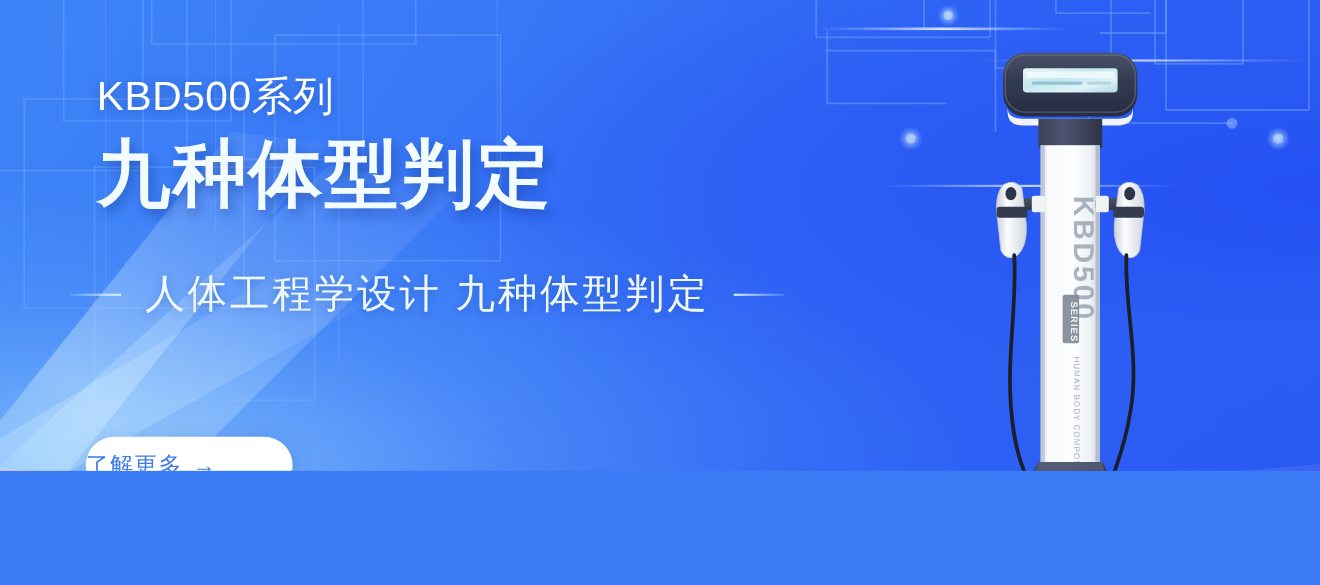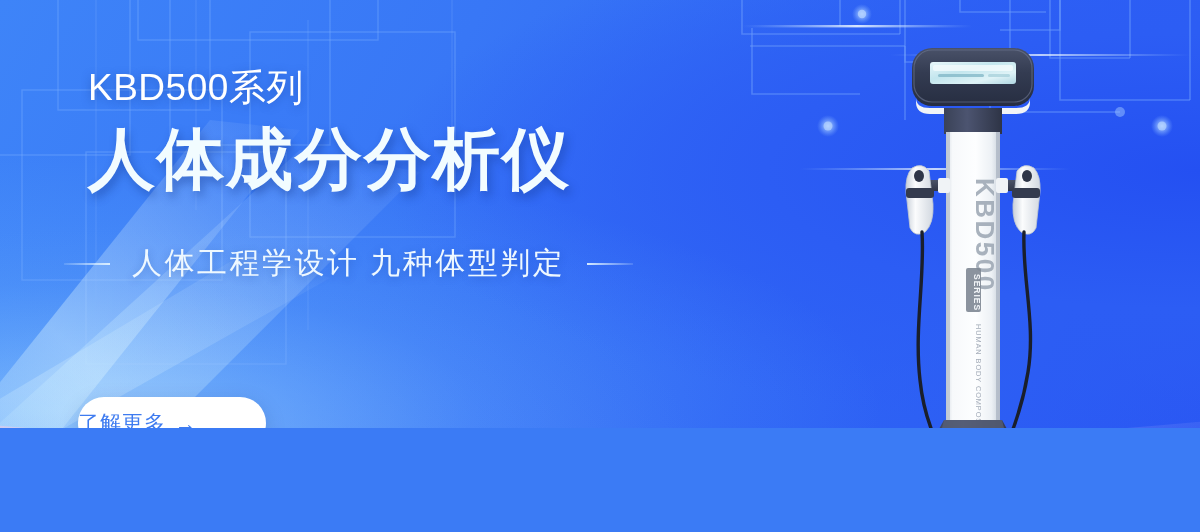--- a/index.html
+++ b/index.html
@@ -47,21 +47,21 @@
     margin-top:48px; margin-left:-24px;
   }
   .subrow .rule {
     width:46px; height:2px; flex:0 0 auto;
     background:linear-gradient(90deg, rgba(226,244,255,.15), rgba(226,244,255,.92));
   }
   .subrow .rule.right {
     background:linear-gradient(90deg, rgba(226,244,255,.92), rgba(226,244,255,.15));
   }
   .subtitle {
-    font-size:30px; color:#EEF8FF; letter-spacing:2.5px;
+    font-size:36px; color:#EEF8FF; letter-spacing:2.5px;
     white-space:nowrap;
     text-shadow:0 2px 8px rgba(20,56,145,.32);
   }
 
   .cta {
     position:absolute; left:78px; top:397px;
     width:188px; height:52px;
     border:none; border-radius:26px;
     background:#FFFFFF;
     color:#3E7BF0;
@@ -185,21 +185,21 @@
         <line x1="96" y1="0" x2="96" y2="300"></line>
         <line x1="196" y1="0" x2="196" y2="210"></line>
         <line x1="308" y1="20" x2="308" y2="330"></line>
         <line x1="452" y1="0" x2="452" y2="150"></line>
       </g>
     </svg>
   </div>
 
   <div class="copy">
     <div class="eyebrow">KBD500系列</div>
-    <div class="headline">人体成分分析仪</div>
+    <div class="headline">九种体型判定</div>
     <div class="subrow">
       <span class="rule"></span>
       <span class="subtitle">人体工程学设计  九种体型判定</span>
       <span class="rule right"></span>
     </div>
   </div>
 
   <button class="cta">
     <span>了解更多</span>
     <span class="arrow">→</span>

